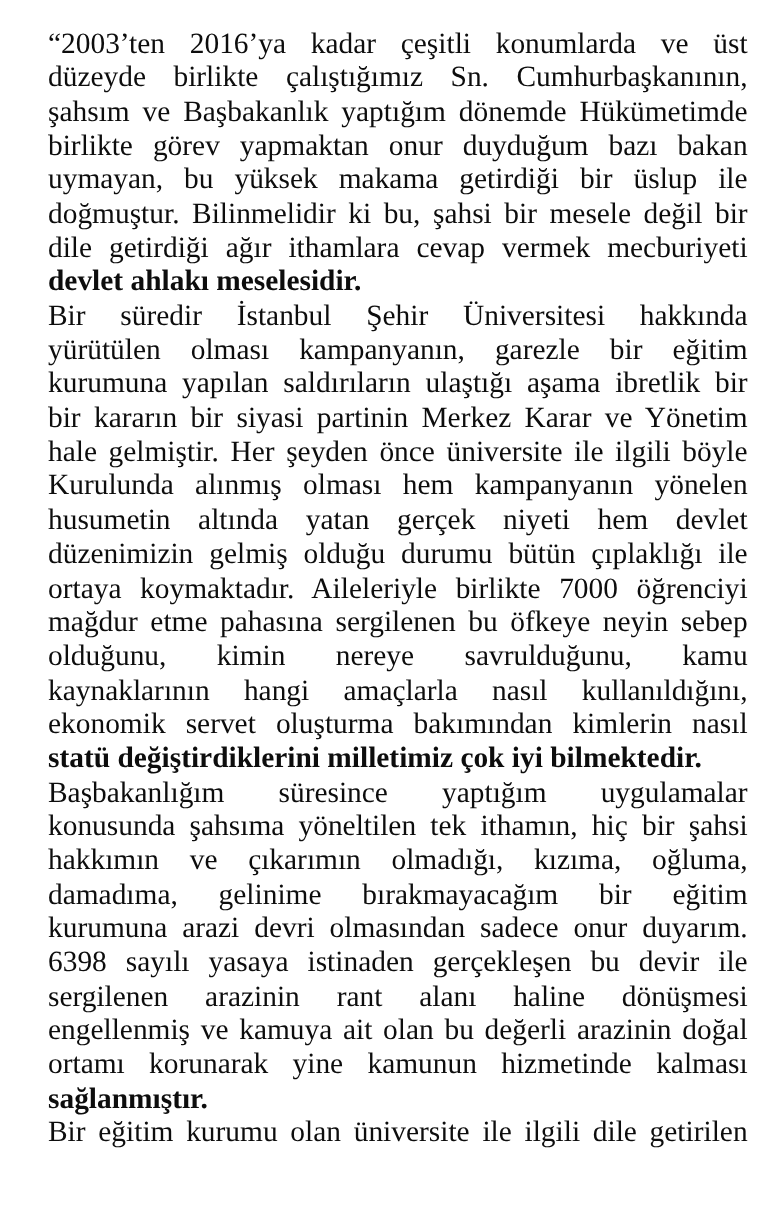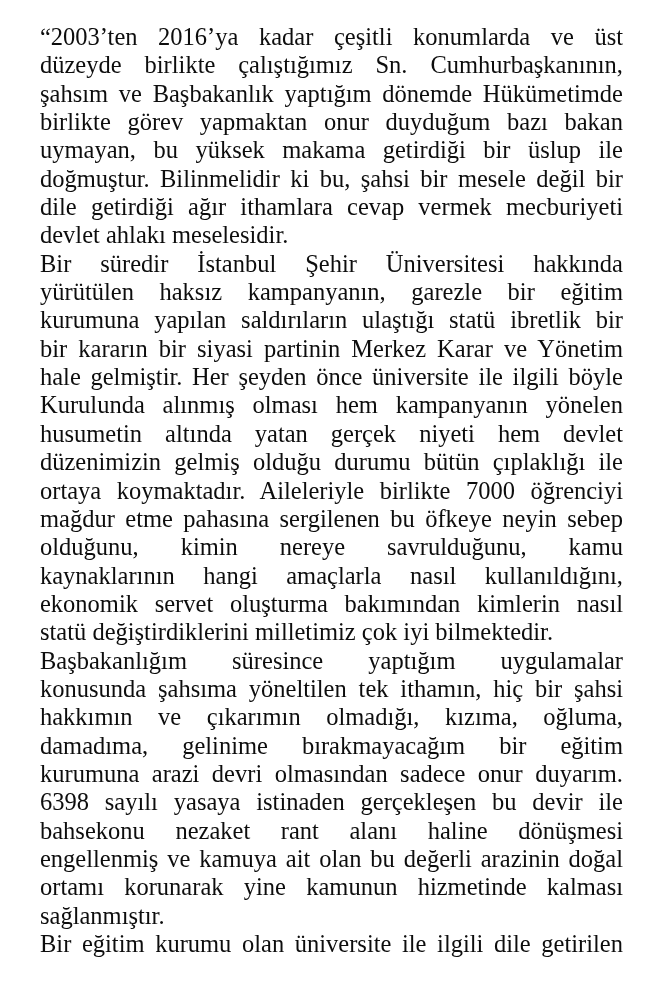--- a/index.html
+++ b/index.html
@@ -30,60 +30,61 @@
   .para {
     margin: 0;
     padding: 0;
   }
   .line {
     text-align: justify;
     text-align-last: justify;
   }
   .line.para-last {
     text-align-last: left;
+    font-weight: bold;
   }
 </style>
 </head>
 <body>
 
 <div id="page">
   <div id="doc">
       <div class="para">
         <div class="line">“2003’ten 2016’ya kadar çeşitli konumlarda ve üst</div>
         <div class="line">düzeyde birlikte çalıştığımız Sn. Cumhurbaşkanının,</div>
         <div class="line">şahsım ve Başbakanlık yaptığım dönemde Hükümetimde</div>
         <div class="line">birlikte görev yapmaktan onur duyduğum bazı bakan</div>
         <div class="line">uymayan, bu yüksek makama getirdiği bir üslup ile</div>
         <div class="line">doğmuştur. Bilinmelidir ki bu, şahsi bir mesele değil bir</div>
         <div class="line">dile getirdiği ağır ithamlara cevap vermek mecburiyeti</div>
         <div class="line para-last">devlet ahlakı meselesidir.</div>
       </div>
       <div class="para">
         <div class="line">Bir süredir İstanbul Şehir Üniversitesi hakkında</div>
-        <div class="line">yürütülen haksız kampanyanın, garezle bir eğitim</div>
-        <div class="line">kurumuna yapılan saldırıların ulaştığı statü ibretlik bir</div>
+        <div class="line">yürütülen olması kampanyanın, garezle bir eğitim</div>
+        <div class="line">kurumuna yapılan saldırıların ulaştığı aşama ibretlik bir</div>
         <div class="line">bir kararın bir siyasi partinin Merkez Karar ve Yönetim</div>
         <div class="line">hale gelmiştir. Her şeyden önce üniversite ile ilgili böyle</div>
         <div class="line">Kurulunda alınmış olması hem kampanyanın yönelen</div>
         <div class="line">husumetin altında yatan gerçek niyeti hem devlet</div>
         <div class="line">düzenimizin gelmiş olduğu durumu bütün çıplaklığı ile</div>
         <div class="line">ortaya koymaktadır. Aileleriyle birlikte 7000 öğrenciyi</div>
         <div class="line">mağdur etme pahasına sergilenen bu öfkeye neyin sebep</div>
         <div class="line">olduğunu, kimin nereye savrulduğunu, kamu</div>
         <div class="line">kaynaklarının hangi amaçlarla nasıl kullanıldığını,</div>
         <div class="line">ekonomik servet oluşturma bakımından kimlerin nasıl</div>
         <div class="line para-last">statü değiştirdiklerini milletimiz çok iyi bilmektedir.</div>
       </div>
       <div class="para">
         <div class="line">Başbakanlığım süresince yaptığım uygulamalar</div>
         <div class="line">konusunda şahsıma yöneltilen tek ithamın, hiç bir şahsi</div>
         <div class="line">hakkımın ve çıkarımın olmadığı, kızıma, oğluma,</div>
         <div class="line">damadıma, gelinime bırakmayacağım bir eğitim</div>
         <div class="line">kurumuna arazi devri olmasından sadece onur duyarım.</div>
         <div class="line">6398 sayılı yasaya istinaden gerçekleşen bu devir ile</div>
-        <div class="line">bahsekonu nezaket rant alanı haline dönüşmesi</div>
+        <div class="line">sergilenen arazinin rant alanı haline dönüşmesi</div>
         <div class="line">engellenmiş ve kamuya ait olan bu değerli arazinin doğal</div>
         <div class="line">ortamı korunarak yine kamunun hizmetinde kalması</div>
         <div class="line para-last">sağlanmıştır.</div>
       </div>
       <div class="line">Bir eğitim kurumu olan üniversite ile ilgili dile getirilen</div>
     </div>
 </div>
 
 </body></html>

